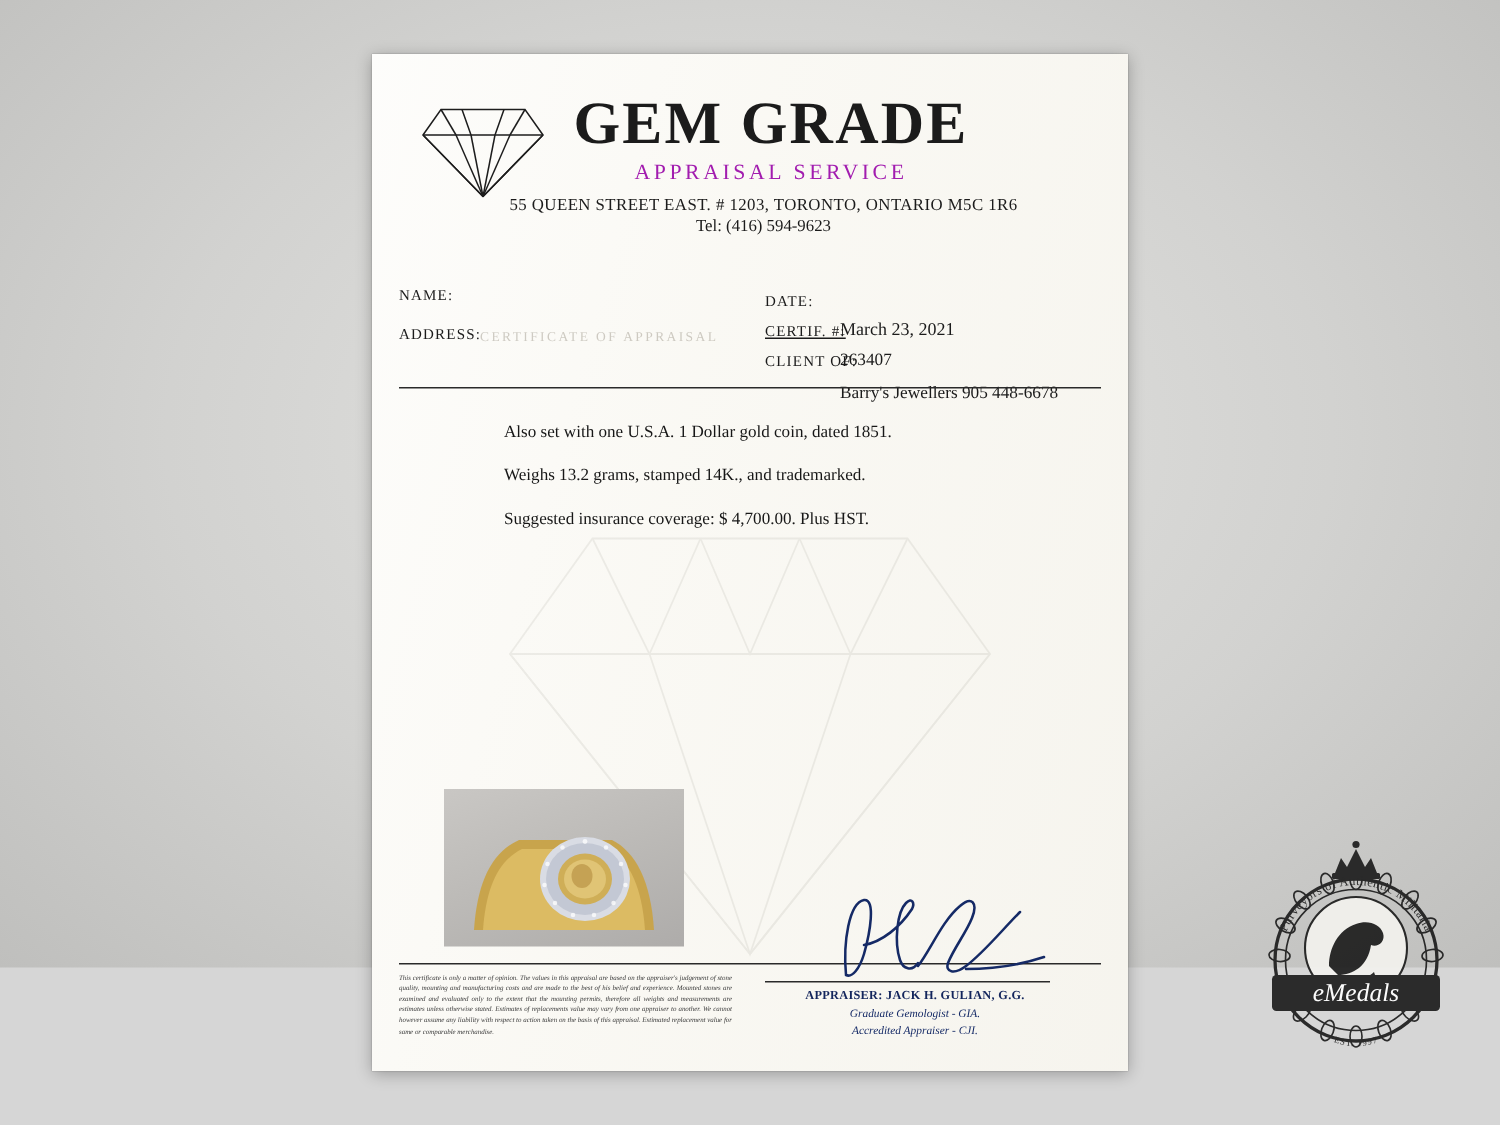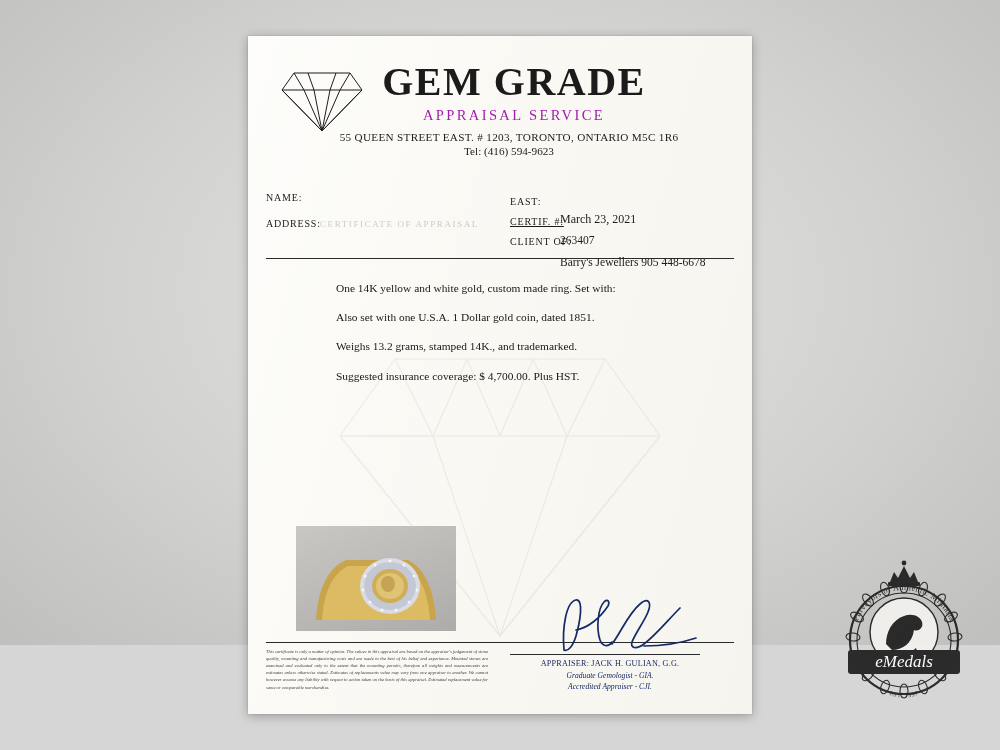--- a/index.html
+++ b/index.html
@@ -207,21 +207,21 @@
     position: absolute;
     left: 262px;
     top: 622px;
     width: 200px;
     text-align: center;
     color: #152a66;
     font-size: 7.6px;
     line-height: 1.45;
   }
   #appraiser-name {
-    font-weight: normal;
+    font-weight: bold;
     font-size: 8.2px;
     letter-spacing: 0.2px;
     color: #13255c;
   }
   .appraiser-sub { font-style: italic; }
 
   
   #emedals {
     position: absolute;
     left: 828px;
@@ -274,33 +274,32 @@
       <div class="subtitle">APPRAISAL SERVICE</div>
       <div class="address-line">55 QUEEN STREET  EAST. # 1203,  TORONTO,  ONTARIO  M5C 1R6</div>
       <div class="tel-line">Tel: (416) 594-9623</div>
     </div>
 
     <div id="fields">
       <div class="fld-label" id="f-name-label">NAME:</div>
       <div class="fld-label" id="f-addr-label">ADDRESS:</div>
       <div id="addr-ghost">CERTIFICATE OF APPRAISAL</div>
 
-      <div class="fld-label" id="f-date-label">EAST:</div>
+      <div class="fld-label" id="f-date-label">DATE:</div>
       <div class="fld-label" id="f-cert-label">CERTIF. #:</div>
       <div class="fld-label" id="f-client-label">CLIENT OF:</div>
 
       <div class="fld-value" id="f-date-value">March 23, 2021</div>
       <div class="fld-value" id="f-cert-value">263407</div>
       <div class="fld-value" id="f-client-value">Barry's Jewellers 905 448-6678</div>
     </div>
 
     <div class="rule" id="rule-top"></div>
 
     <div id="body-text">
-      <p>One 14K yellow and white gold, custom made ring.  Set with:</p>
       <p>Also set with one U.S.A. 1 Dollar gold coin, dated 1851.</p>
       <p>Weighs 13.2 grams, stamped 14K., and trademarked.</p>
       <p>Suggested insurance coverage:  $ 4,700.00. Plus HST.</p>
     </div>
 
     <div id="photo">
       <svg id="photo-ring" viewBox="0 0 128 80">
 
         <path d="M4,78 C6,46 16,26 34,18 L96,18 C112,26 122,46 124,78 Z" fill="#c8a44c"></path>
         <path d="M10,78 C12,50 20,32 36,24 L94,24 C108,32 116,50 118,78 Z" fill="#dcbb63"></path>

